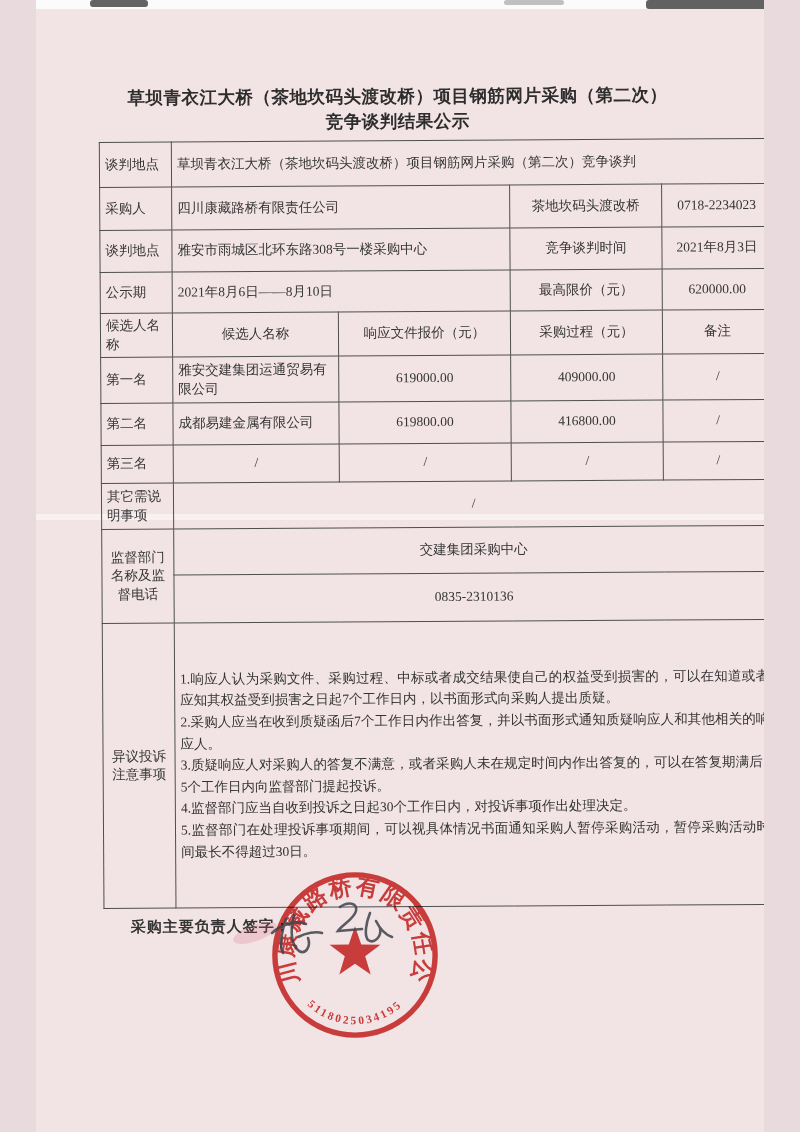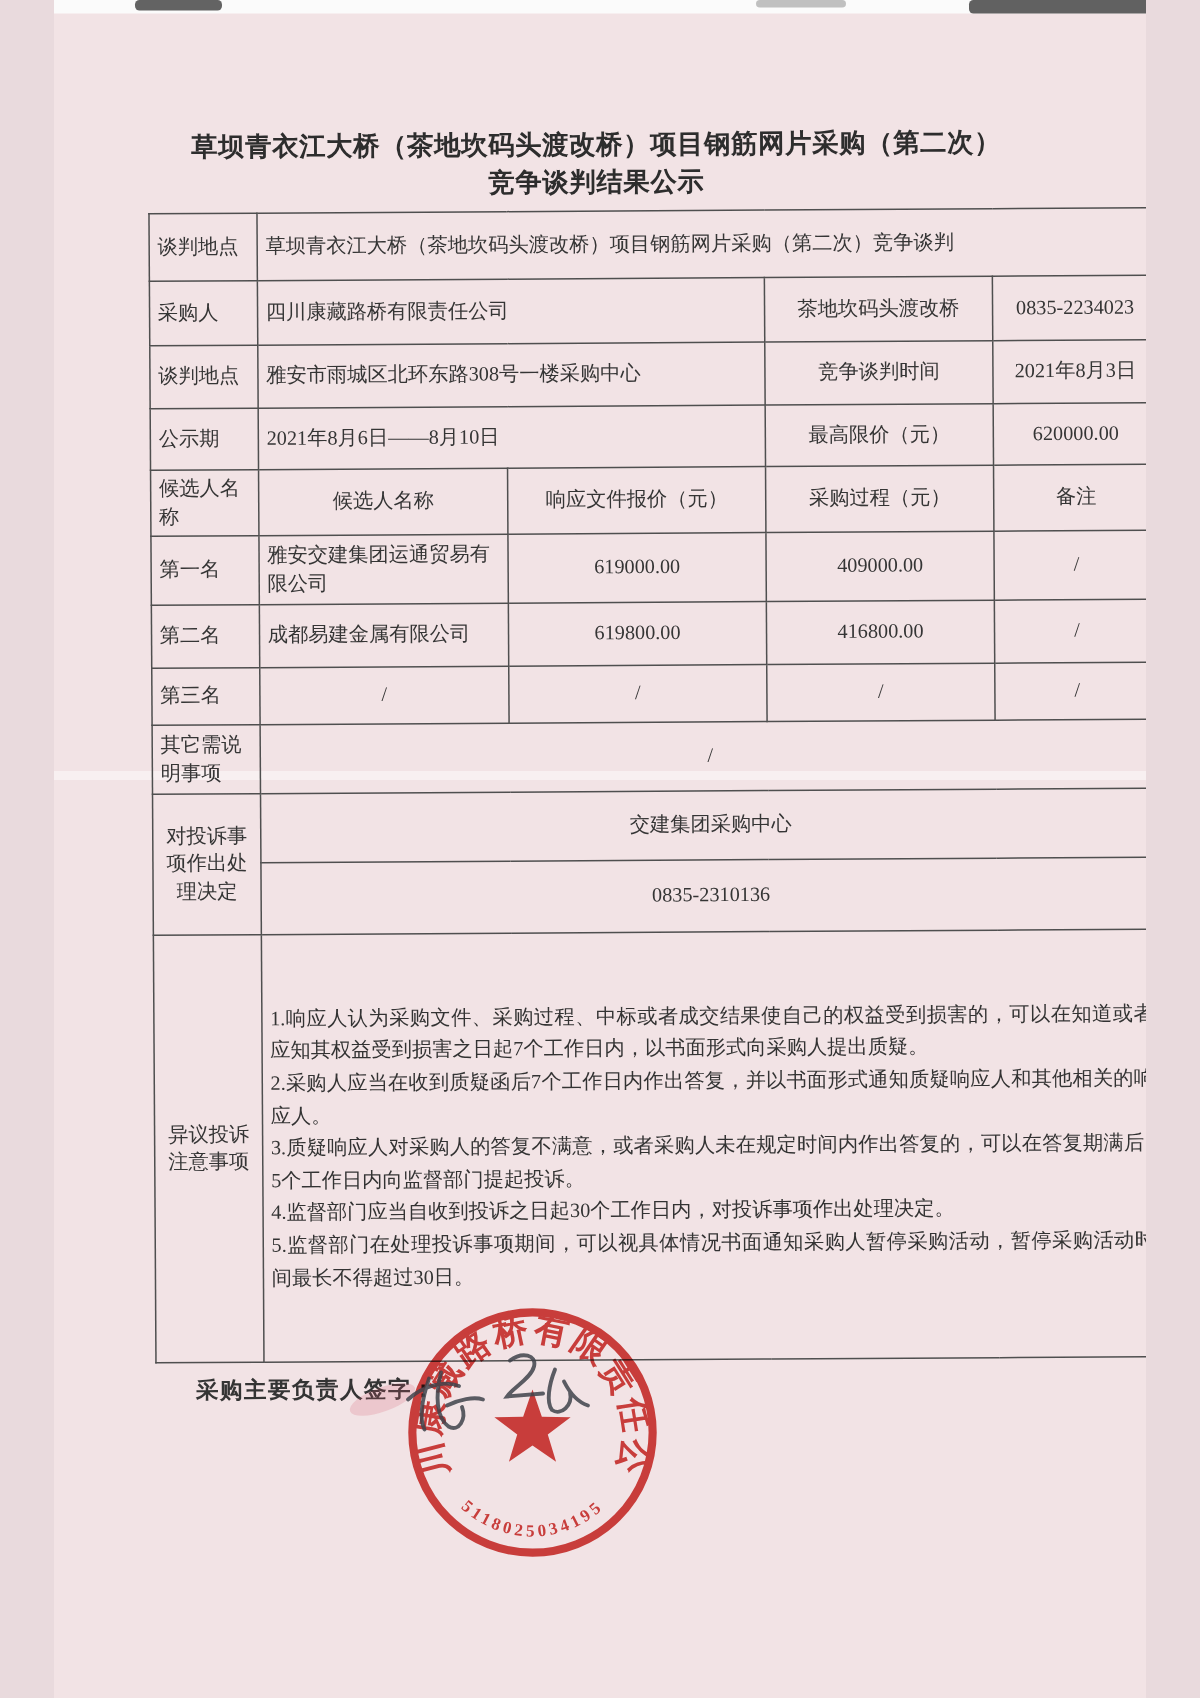--- a/index.html
+++ b/index.html
@@ -80,21 +80,21 @@
       <tbody>
           <tr class="rh45">
         <td class="l">谈判地点</td>
         <td class="l" colspan="4">草坝青衣江大桥（茶地坎码头渡改桥）项目钢筋网片采购（第二次）竞争谈判</td>
       </tr>
 
       <tr class="rh43">
         <td class="l">采购人</td>
         <td class="l" colspan="2">四川康藏路桥有限责任公司</td>
         <td class="c">茶地坎码头渡改桥</td>
-        <td class="c">0835-2234023</td>
+        <td class="c">0718-2234023</td>
       </tr>
 
       <tr class="rh42">
         <td class="l">谈判地点</td>
         <td class="l" colspan="2">雅安市雨城区北环东路308号一楼采购中心</td>
         <td class="c">竞争谈判时间</td>
         <td class="c">2021年8月3日</td>
       </tr>
 
       <tr class="rh41">
@@ -135,21 +135,21 @@
         <td class="c">/</td>
         <td class="c">/</td>
       </tr>
 
       <tr class="rh46">
         <td class="l">其它需说明事项</td>
         <td class="c" colspan="4">/</td>
       </tr>
 
       <tr class="rh46">
-        <td class="c" rowspan="2">对投诉事项作出处理决定</td>
+        <td class="c" rowspan="2">监督部门名称及监督电话</td>
         <td class="c" colspan="4">交建集团采购中心</td>
       </tr>
       <tr class="rh48">
         <td class="c" colspan="4">0835-2310136</td>
       </tr>
 
       <tr class="rh285">
         <td class="c">异议投诉注意事项</td>
         <td class="objection-cell" colspan="4">
           <p>1.响应人认为采购文件、采购过程、中标或者成交结果使自己的权益受到损害的，可以在知道或者应知其权益受到损害之日起7个工作日内，以书面形式向采购人提出质疑。</p>

